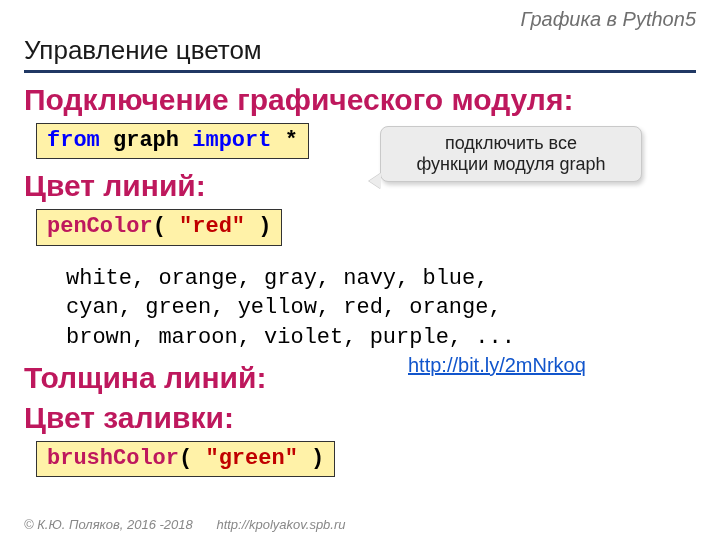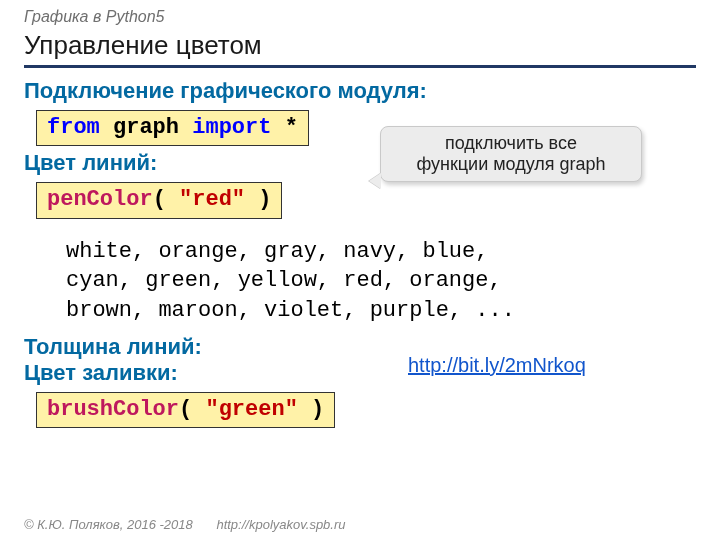--- a/index.html
+++ b/index.html
@@ -13,41 +13,42 @@
   }
   .slide {
     position: relative;
     width: 720px;
     height: 540px;
     box-sizing: border-box;
     padding: 8px 24px 0 24px;
   }
   .topbar {
     display: flex;
-    justify-content: flex-start;
+    justify-content: flex-end;
     font-style: italic;
     color: #6f6f6f;
-    font-size: 16px;
+    font-size: 20px;
     margin-bottom: 4px;
   }
   .title {
     font-size: 26px;
     font-weight: normal;
     color: #1a1a1a;
     margin-top: 2px;
   }
   .hr {
     border: none;
     border-top: 3px solid #203864;
     margin: 4px 0 10px 0;
   }
   .section-label {
-    font-size: 22px;
+    font-size: 30px;
     font-weight: bold;
-    color: #0369a1;
+    color: #be185d;
+    margin-top: 6px;
   }
   .codebox {
     display: inline-block;
     background: #fff2a8;
     border: 1px solid #333;
     padding: 4px 10px;
     font-family: "Courier New", Courier, monospace;
     font-size: 22px;
     margin: 6px 16px 4px 12px;
     font-weight: bold;

